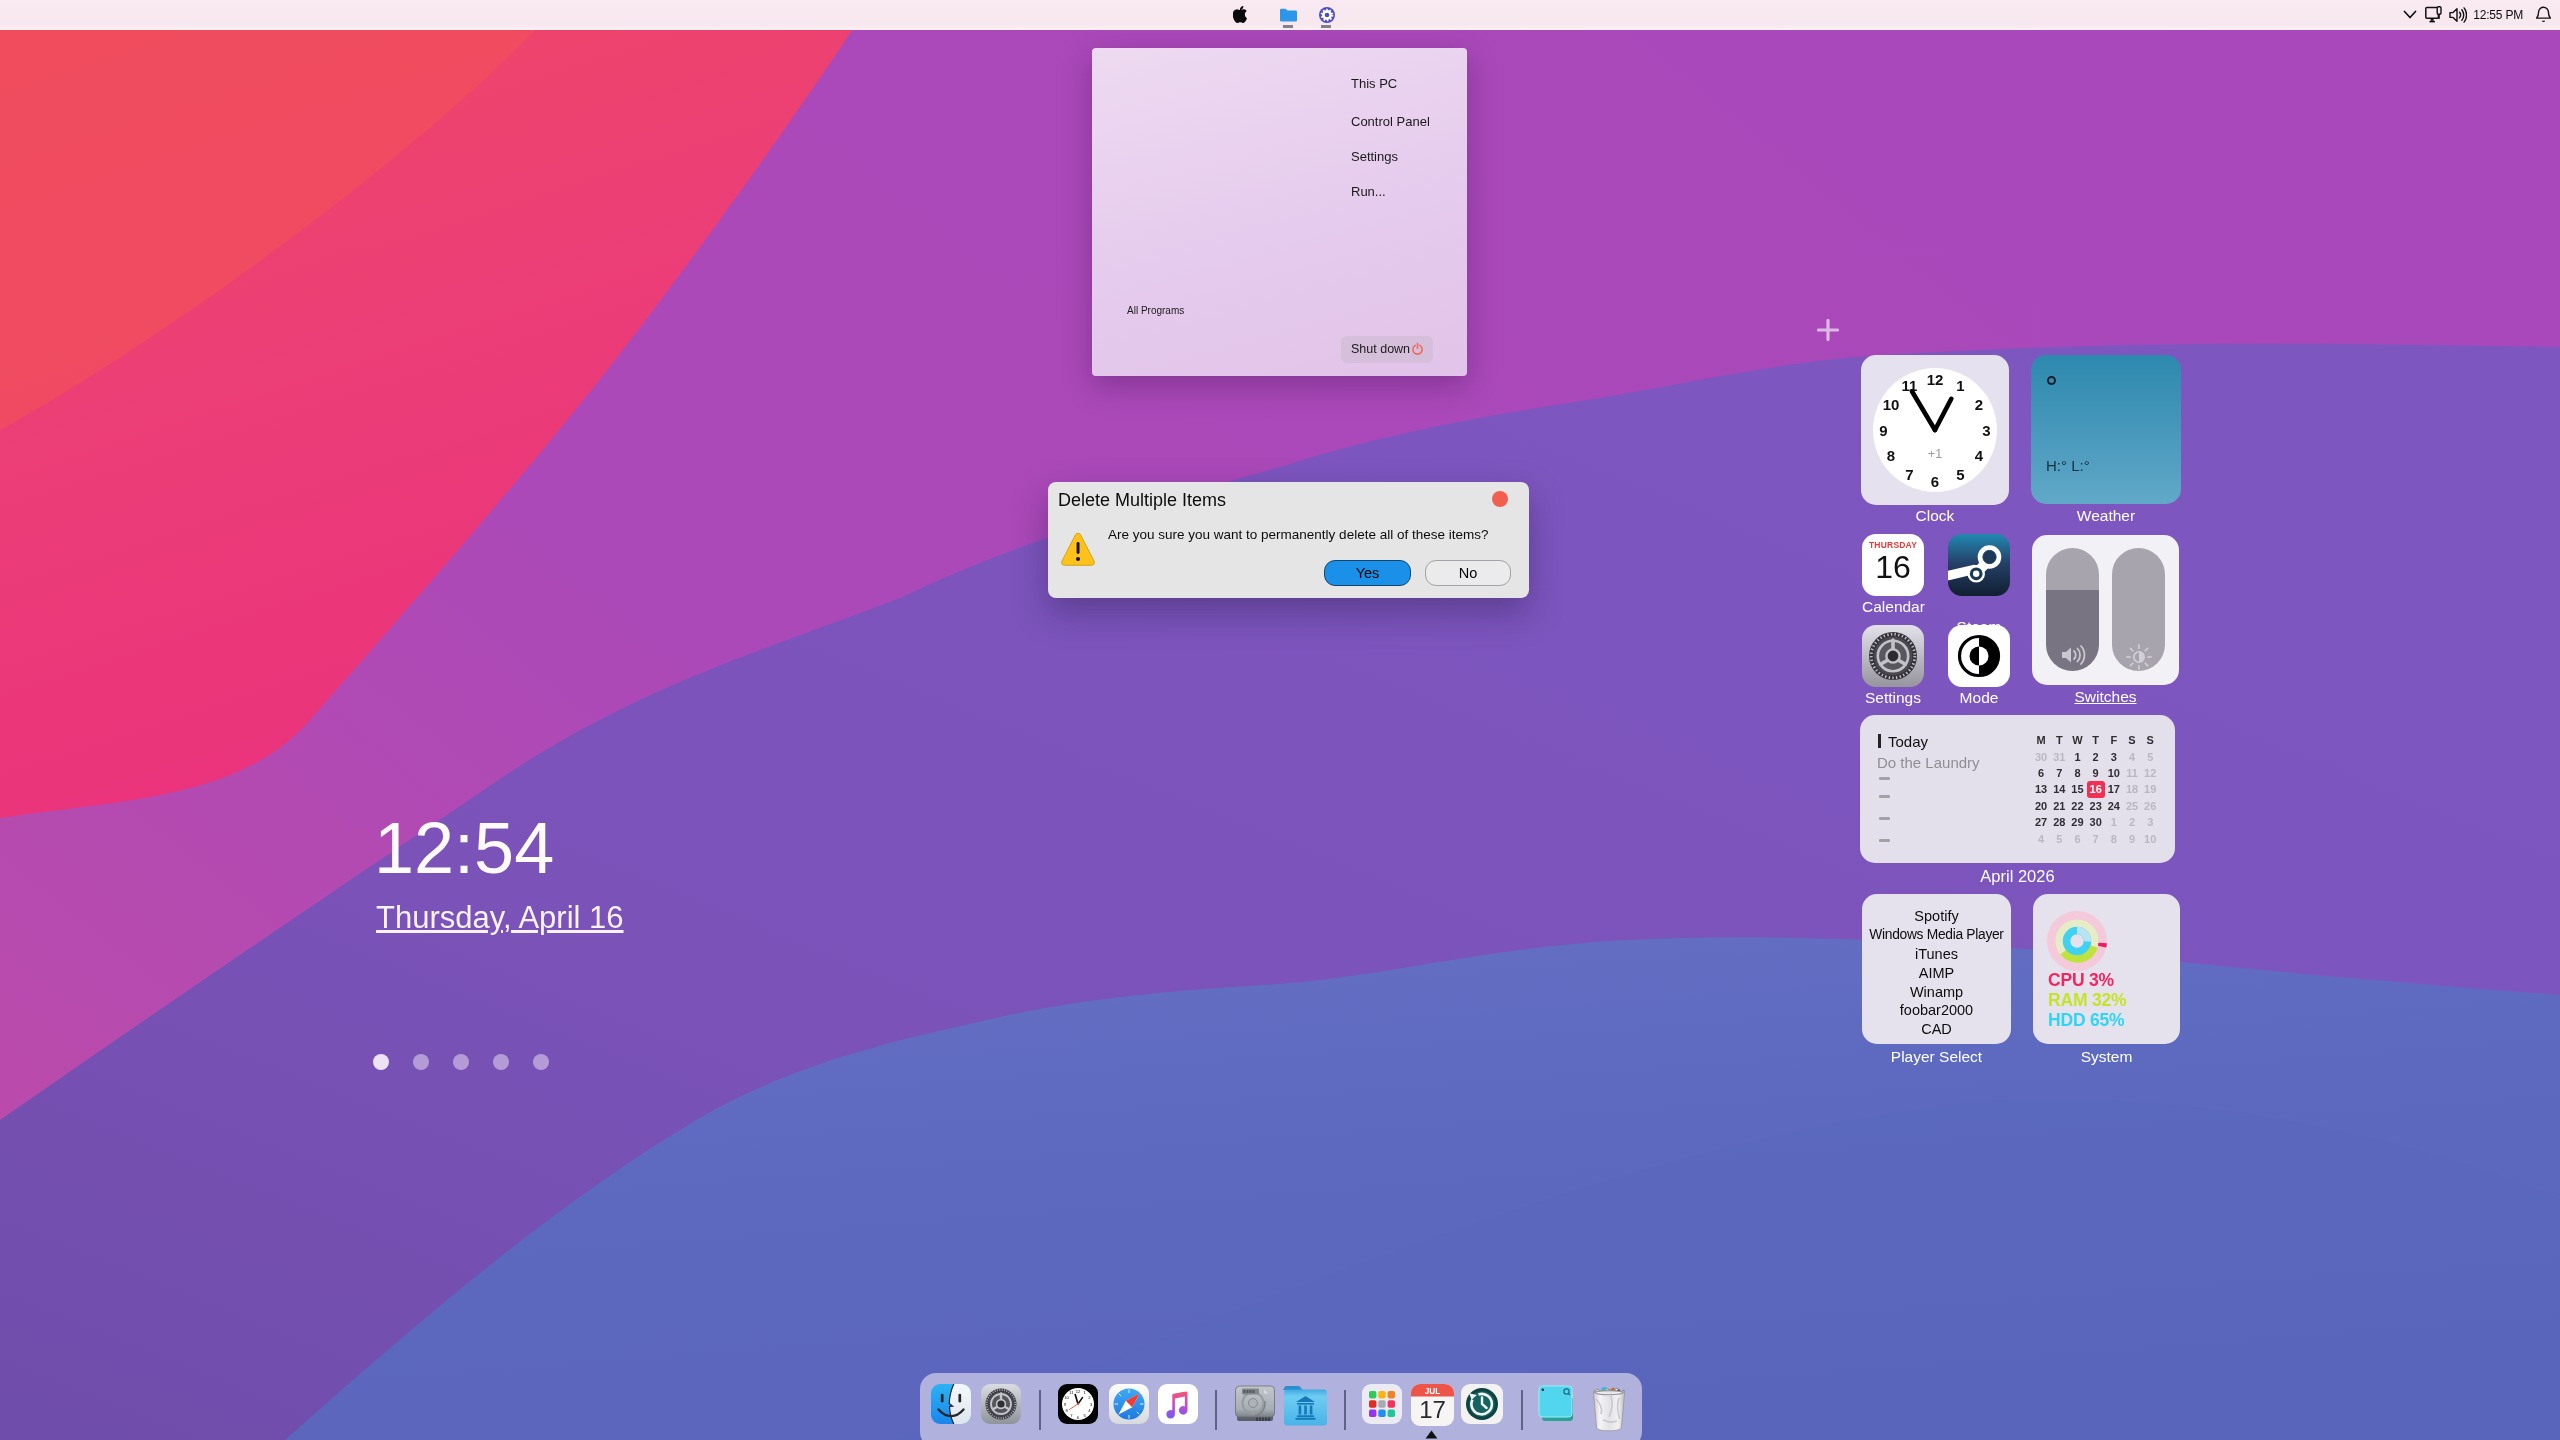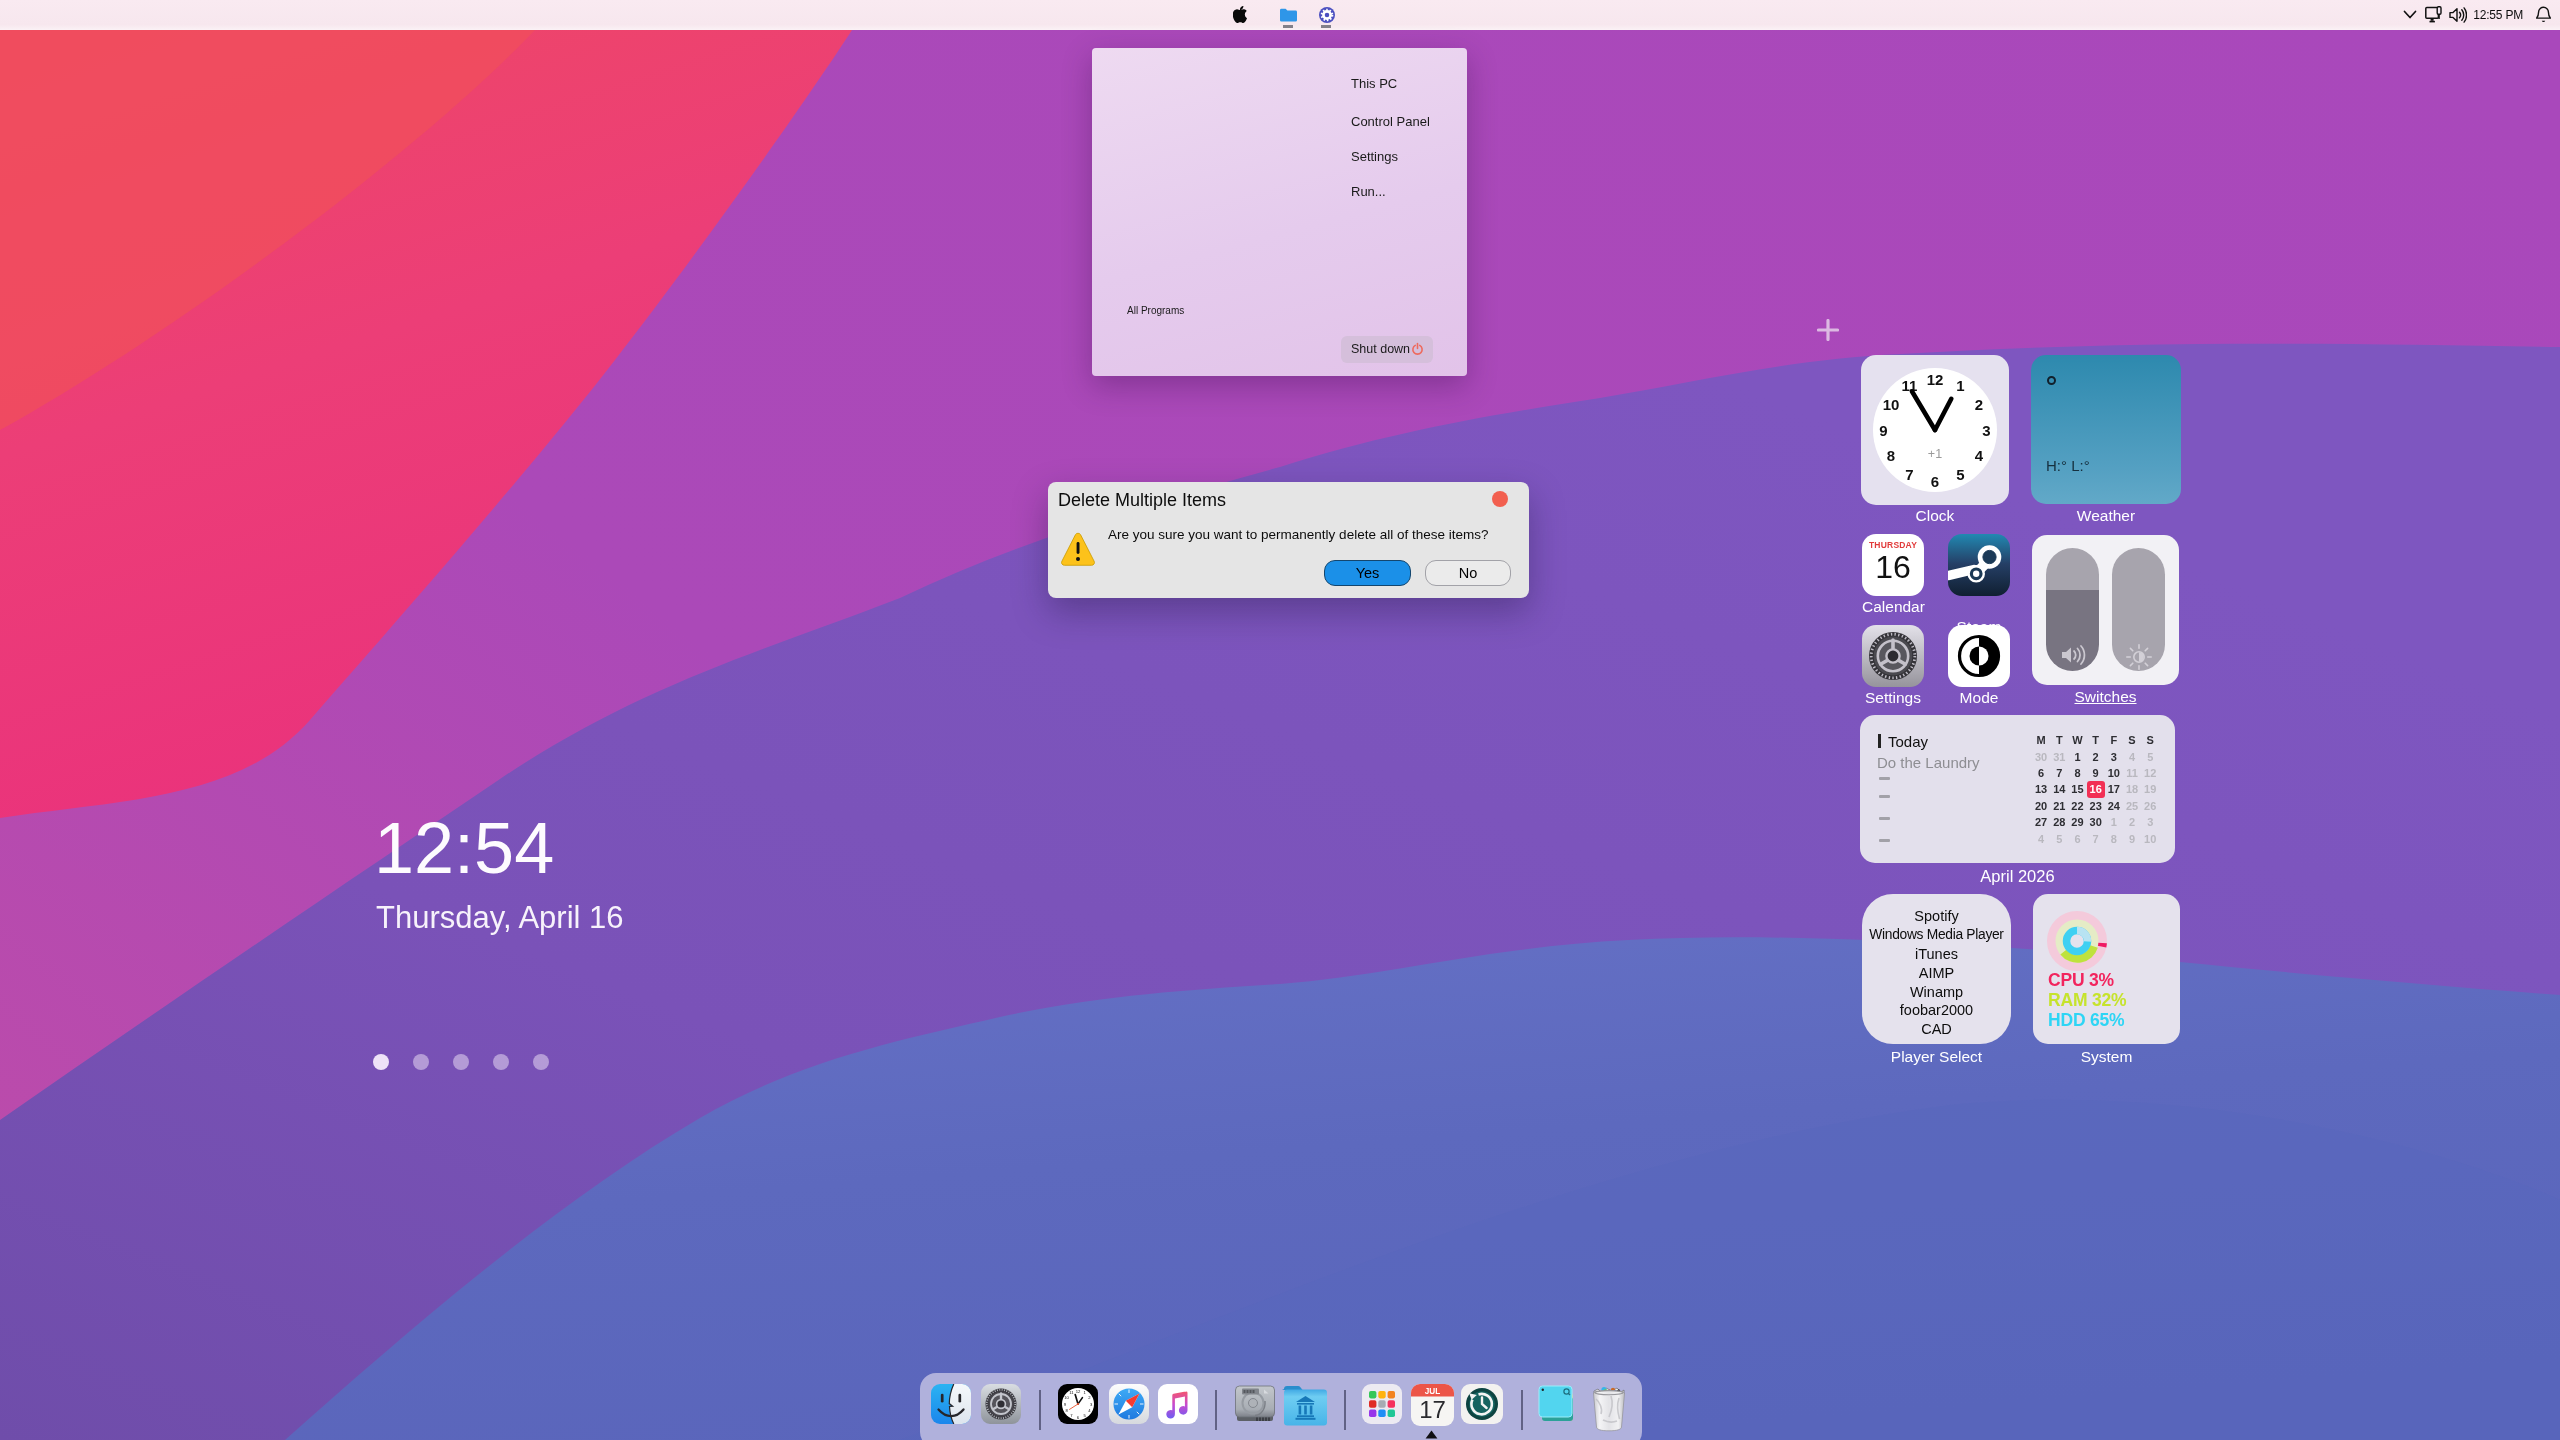--- a/index.html
+++ b/index.html
@@ -35,39 +35,39 @@
   #dialog .warn { position:absolute; left:12px; top:50px; }
   .btn { position:absolute; top:78px; height:26px; font-size:14.5px; color:#000;
     text-align:center; line-height:24px; border-radius:11px; }
   #btnyes { left:276px; width:87px; background:#1b90e8; border:1.5px solid #14466e; }
   #btnno  { left:377px; width:86px; background:#ebebeb; border:1.5px solid #a2a2a8; }
 
   
   #bigtime { position:absolute; left:374px; top:807px; font-size:72px; font-weight:400;
     color:#fdfbfe; letter-spacing:0px; }
   #bigdate { position:absolute; left:376px; top:900px; font-size:31px; font-weight:400;
-    color:#f7f2fb; }
+    color:#f7f2fb;text-decoration:underline; }
   .pagedot { position:absolute; top:1054px; width:16px; height:16px; border-radius:50%; }
 
   
   .wlabel { position:absolute; font-size:15.5px; color:#fff; text-align:center; }
   .widget { position:absolute; border-radius:15px; }
   #wclock { left:1861px; top:355px; width:148px; height:150px; background:#e5e1ef; }
   #wweather { left:2031px; top:355px; width:150px; height:149px;
     background:linear-gradient(#2d89ae, #54a0c2 76%, #62a9c8); }
   #wweather .circ { position:absolute; left:16px; top:21px; width:9px; height:9px;
     border:2px solid #11202c; border-radius:50%; }
   #wweather .hl { position:absolute; left:15px; top:102px; font-size:15px; color:#16303f; }
   #wswitches { left:2032px; top:535px; width:147px; height:150px; background:#f2f1f5; }
   .pill { position:absolute; top:13px; width:53px; height:123px; border-radius:27px; overflow:hidden; }
   #pill1 { left:14px; background:linear-gradient(#a7a4ad 0 34%, #787481 34% 100%); }
   #pill2 { left:80px; background:#a7a4ad; }
   .pill svg { position:absolute; left:50%; top:96px; transform:translateX(-50%); }
   #wcal { left:1860px; top:715px; width:315px; height:148px; background:#e3e0ec; }
-  #wplayer { left:1862px; top:894px; width:149px; height:150px; background:#e5e2ed;border-radius:31px; }
+  #wplayer { left:1862px; top:894px; width:149px; height:150px; background:#e5e2ed; }
   #wplayer div { position:absolute; width:149px; text-align:center; font-size:14.5px; color:#0d0d0d; }
   #wsystem { left:2033px; top:894px; width:147px; height:150px; background:#e5e2ed; }
   #wsystem .st { position:absolute; left:15px; font-size:17.5px; font-weight:bold; letter-spacing:-0.2px; }
   .icon62 { position:absolute; width:62px; height:62px; border-radius:14px; }
 
   
   #wcal .today { position:absolute; left:17px; top:18px; font-size:15px; font-weight:normal; color:#111; }
   #wcal .laundry { position:absolute; left:17px; top:39px; font-size:15px; color:#8e8e93; }
   #wcal .dash { position:absolute; left:19px; width:11px; height:2.5px; background:#a2a1a8; border-radius:1px; }
   #wcal table { position:absolute; left:172px; top:17px; border-collapse:collapse; }

